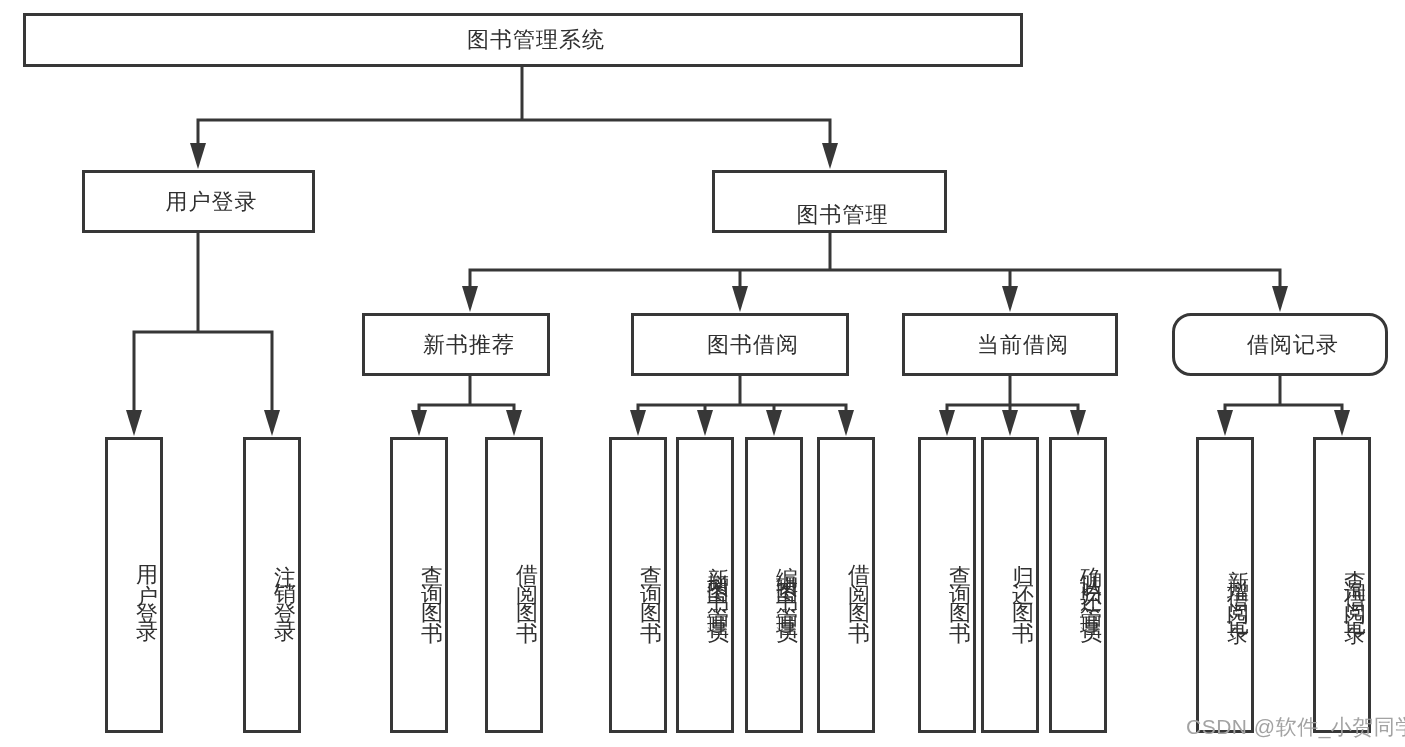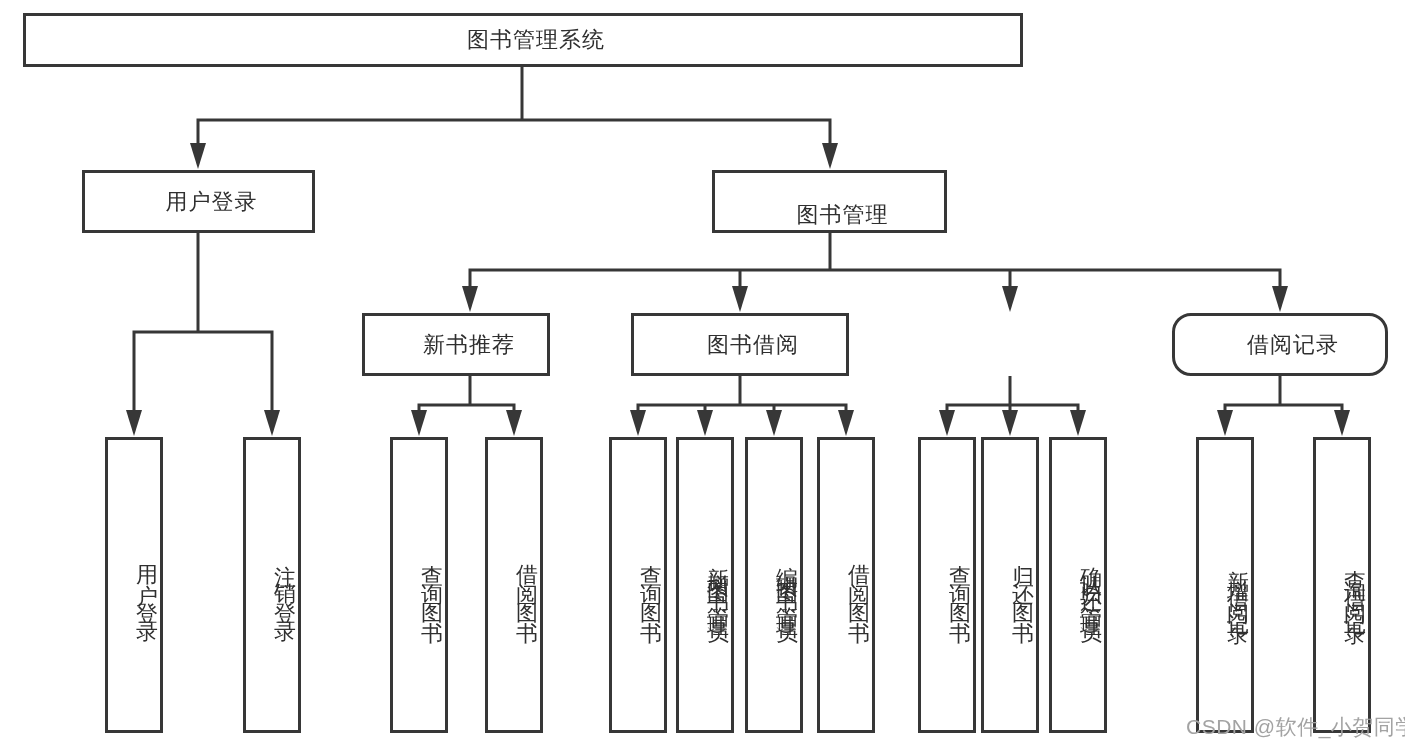--- a/index.html
+++ b/index.html
@@ -98,20 +98,23 @@
   <div class="box h lv2" style="left:712px;width:235px;align-items:flex-end;">
     <span>图书管理</span>
   </div>
 
   <div class="box h lv3" style="left:362px;width:188px;text-align:center;">
     <span>新书推荐</span>
   </div>
   <div class="box h lv3" style="left:631px;width:218px;">
     <span>图书借阅</span>
   </div>
+  <div class="box h lv3" style="left:902px;width:216px;">
+    <span>当前借阅</span>
+  </div>
   <div class="box h lv3" style="left:1172px;width:216px;border-radius:19px;">
     <span>借阅记录</span>
   </div>
 
   <div class="box v" style="left:105px;">
     <span class="vtext" style="letter-spacing: 19px;">用户登录</span>
   </div>
   <div class="box v" style="left:243px;">
     <span class="vtext" style="letter-spacing: 19px;">注销登录</span>
   </div>

